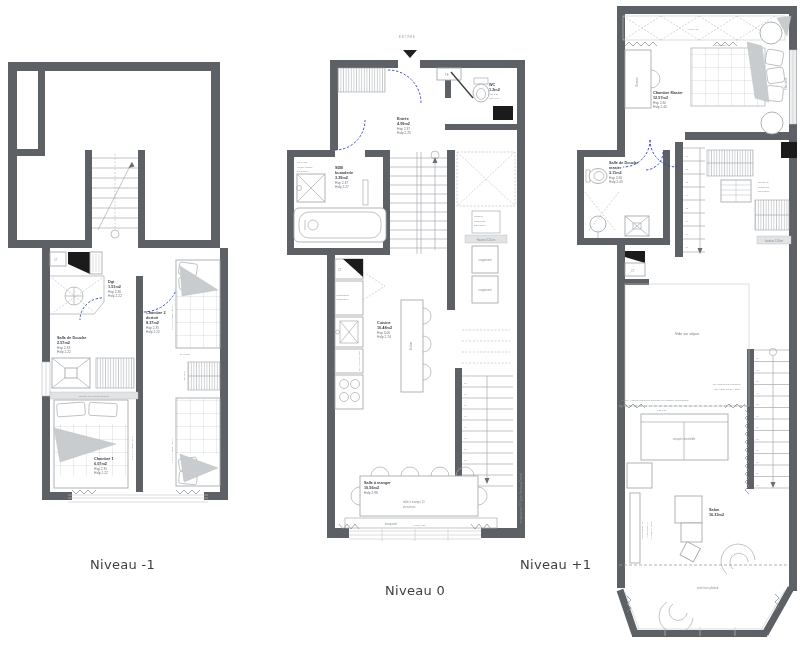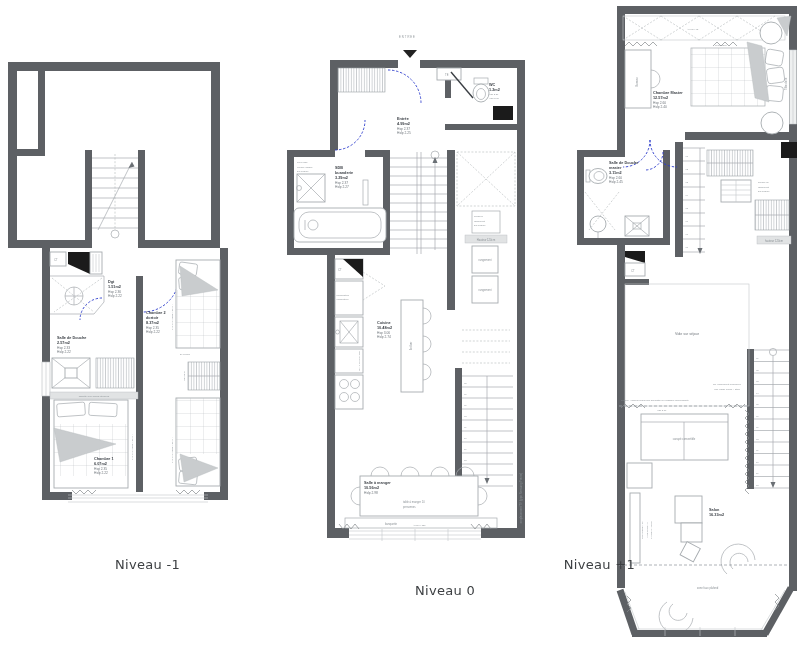--- a/index.html
+++ b/index.html
@@ -5,21 +5,21 @@
   :root{
     --wall:#5d6064; --line:#a6abaf; --thin:#c3c7ca; --dash:#b4b8bb;
     --door:#2b3bcc; --black:#1b1b1b; --text:#3a3f45; --sub:#71777d;
     --tiny:#8a9095; --hl:#e1e3e4; --fillgrey:#c9ccce; --paper:#ffffff;
   }
   html,body{margin:0;padding:0;background:#fff;}
   #sheet{position:relative;width:800px;height:647px;background:var(--paper);overflow:hidden;
          font-family:"Liberation Sans",sans-serif;}
   .plan{position:absolute;}
   .caption{position:absolute;font-family:"DejaVu Sans",sans-serif;font-size:13px;
-           color:#3d4043;text-align:right;width:90px;letter-spacing:.3px;}
+           color:#3d4043;text-align:left;width:90px;letter-spacing:.3px;}
   
   .wall{fill:var(--wall);}
   .blk{fill:var(--black);}
   .ln{stroke:var(--line);stroke-width:.7;fill:none;}
   .ln2{stroke:var(--line);stroke-width:.9;fill:#fff;}
   .th{stroke:var(--thin);stroke-width:.6;fill:none;}
   .dsh{stroke:var(--dash);stroke-width:.6;fill:none;stroke-dasharray:2 1.6;}
   .dshB{stroke:#9aa0a5;stroke-width:.8;fill:none;stroke-dasharray:3 2;}
   .door{stroke:var(--door);stroke-width:.9;fill:none;stroke-dasharray:2.4 1.7;}
   .grey{fill:var(--fillgrey);stroke:#b6babd;stroke-width:.4;}
@@ -580,15 +580,15 @@
     <line class="th" x1="90" y1="625" x2="90" y2="634"></line>
         <line class="th" x1="125" y1="625" x2="125" y2="634"></line>
         <line class="th" x1="160" y1="625" x2="160" y2="634"></line>
     <polyline class="zig" points="52,594 56,598 52,602 56,606 52,610"></polyline>
     <polyline class="zig" points="200,592 204,596 200,600 204,604 200,608"></polyline>
   </g>
 </svg>
 
 <div class="caption" style="left:90px;top:557px">Niveau -1</div>
 <div class="caption" style="left:385px;top:583px">Niveau 0</div>
-<div class="caption" style="left:545px;top:557px">Niveau +1</div>
+<div class="caption" style="left:520px;top:557px">Niveau +1</div>
 
 </div>
 
 </body></html>

